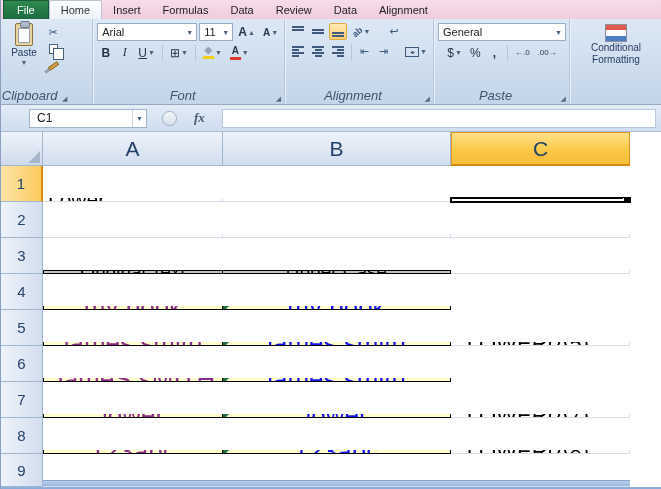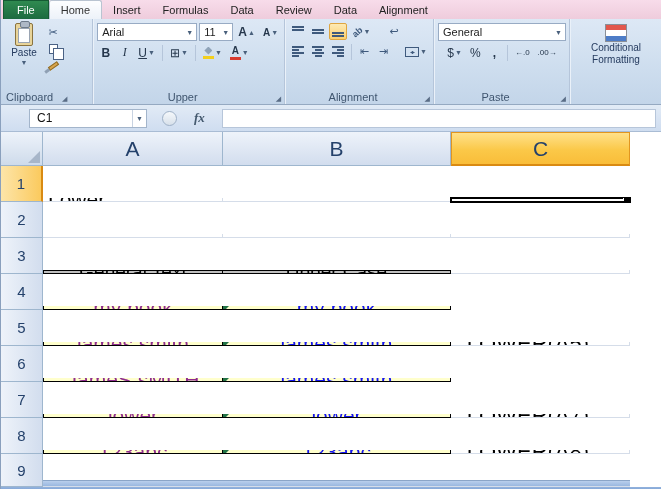--- a/index.html
+++ b/index.html
@@ -12,21 +12,21 @@
   
   .tabs-row { height:19px; background:linear-gradient(#f8dcea,#eeccdc); display:flex; align-items:stretch; padding-left:2px; }
   .tab { font-size:11px; color:#222; padding:0 11px; display:flex; align-items:center; cursor:default; }
   .tab-file { background:linear-gradient(#2f8a50,#1c6b40); color:#fff; padding:0 13px; border:1px solid #155a34; border-bottom:none; }
   .tab-active { background:linear-gradient(#fdfeff,#edf2f9); border:1px solid #b9c4d1; border-bottom:none; border-radius:2.5px 2.5px 0 0; color:#333; }
 
   
   .ribbon { height:86px; background:linear-gradient(#dde8f5,#cdddee 60%,#c3d5e9); border-bottom:1px solid #95a9c1; display:flex; }
   .rgroup { position:relative; display:flex; flex-direction:column; padding:3px 3px 13px 4px; }
   .rgroup + .rgroup { border-left:1px solid #b5c5da; box-shadow:inset 1px 0 0 #eaf1f9; }
-  .rgroup-label { position:absolute; bottom:1px; left:0; right:12px; text-align:center; font-size:11px; color:#3f556f; }
+  .rgroup-label { position:absolute; bottom:1px; left:0; right:12px; text-align:center; font-size:13px; color:#3f556f;font-style:italic; }
   .dlauncher { position:absolute; right:3px; bottom:2px; font-size:7px; color:#5a6d86; line-height:1; cursor:pointer; }
   .rgroup-content { flex:1; display:flex; }
   .colstack { display:flex; flex-direction:column; gap:3px; }
   .rowline { display:flex; align-items:center; gap:2px; }
   .dd { font-size:7px; color:#49607c; line-height:1; }
 
   .g-clip { width:80px; } .g-font { width:212px;margin-left:22px; } .g-align { width:158px; } .g-num { width:142px; } .g-cond { width:92px; }
 
   .paste-big { width:38px; display:flex; flex-direction:column; align-items:center; gap:1px; padding-top:1px; cursor:pointer; }
   .clip-icon { width:18px; height:23px; background:#e8d49a; border:1px solid #8a7340; border-radius:2px; position:relative; }
@@ -85,21 +85,21 @@
   .hdr-fill { background:#fff; }
   .rowh { display:flex; align-items:center; justify-content:center; font-size:15px; color:#24416b; background:linear-gradient(to right,#eef3fa,#d2ddee); border-right:1px solid #9eb6ce; border-bottom:1px solid #9eb6ce; cursor:pointer; }
   .rowh-sel { background:linear-gradient(to right,#fde5a9,#fbca5e); border-right:2px solid #d98a12; }
   .cell { background:#fff; border-right:1px solid #d5dde9; border-bottom:1px solid #d5dde9; font-size:20px; color:#000; display:flex; align-items:center; overflow:hidden; white-space:nowrap; cursor:cell;margin-top:32px; }
   .cell-fill { background:#fff; border:none; cursor:default; }
   .a1 { padding-left:5px; font-size:21px; }
   .selcell { position:relative; z-index:2; outline:2px solid #000; outline-offset:-1px; }
   .selcell::after { content:""; position:absolute; right:-1px; bottom:-1px; width:5px; height:5px; background:#000; border:1px solid #fff; z-index:3; }
   .thdr { background:#bfbfbf; justify-content:center; font-size:19px; color:#000; border-top:1px solid #000; border-bottom:1px solid #000; border-right:1px solid #000; }
   .tl { border-left:1px solid #000; }
-  .tc { justify-content:center; background:#ffffcc; border-right:1px solid #000; border-bottom:1px solid #000; font-size:21px; }
+  .tc { justify-content:center; background:#ffffcc; border-right:1px solid #000; border-bottom:1px solid #000; font-size:26px; }
   .tc-a { color:#8e2c8e; }
   .tc-b { color:#1414f0; position:relative; }
   .tc-b::before { content:""; position:absolute; top:0; left:0; border-top:6px solid #217346; border-right:6px solid transparent; }
   .tc-c { color:#000; font-size:22px; padding-left:3px; }
 
   .bottom-bar { height:9px; background:linear-gradient(#b9cfec,#86a9d8); border-top:1px solid #8aa5c8; }
 </style>
 </head>
 <body>
 
@@ -183,21 +183,21 @@
           </div>
           <div class="tbtn">
             <span class="colorstack">
                 <span class="glyph">A</span>
                 <span class="bar bar-red"></span>
               </span>
             <span class="dd">▼</span>
           </div>
         </div>
       </div>
-      <div class="rgroup-label">Upper</div>
+      <div class="rgroup-label">Font</div>
       <div class="dlauncher">◢</div>
     </div>
 
     <div class="rgroup g-align">
       <div class="rgroup-content colstack" style="padding-top:1px;">
         <div class="rowline">
           <div class="tbtn">
               <span class="lic va-t">
                 <b></b>
                 <b></b>
@@ -342,21 +342,21 @@
     <div class="rowh" style="grid-area:10/1">9</div>
 
     <div class="cell a1" style="grid-area:2/2">Lower</div>
     <div class="cell" style="grid-area:2/3"></div>
     <div class="cell selcell" style="grid-area:2/4"></div>
 
     <div class="cell" style="grid-area:3/2"></div>
     <div class="cell" style="grid-area:3/3"></div>
     <div class="cell" style="grid-area:3/4"></div>
 
-    <div class="cell thdr tl" style="grid-area:4/2">General Text</div>
+    <div class="cell thdr tl" style="grid-area:4/2">Original Text</div>
     <div class="cell thdr" style="grid-area:4/3">Upper Case</div>
     <div class="cell" style="grid-area:4/4"></div>
 
     <div class="cell tc tc-a tl" style="grid-area:5/2">my book</div>
     <div class="cell tc tc-b" style="grid-area:5/3">my book</div>
 
     <div class="cell tc tc-a tl" style="grid-area:6/2">james smith</div>
     <div class="cell tc tc-b" style="grid-area:6/3">james smith</div>
     <div class="cell tc-c" style="grid-area:6/4">=LOWER(A5)</div>
 

